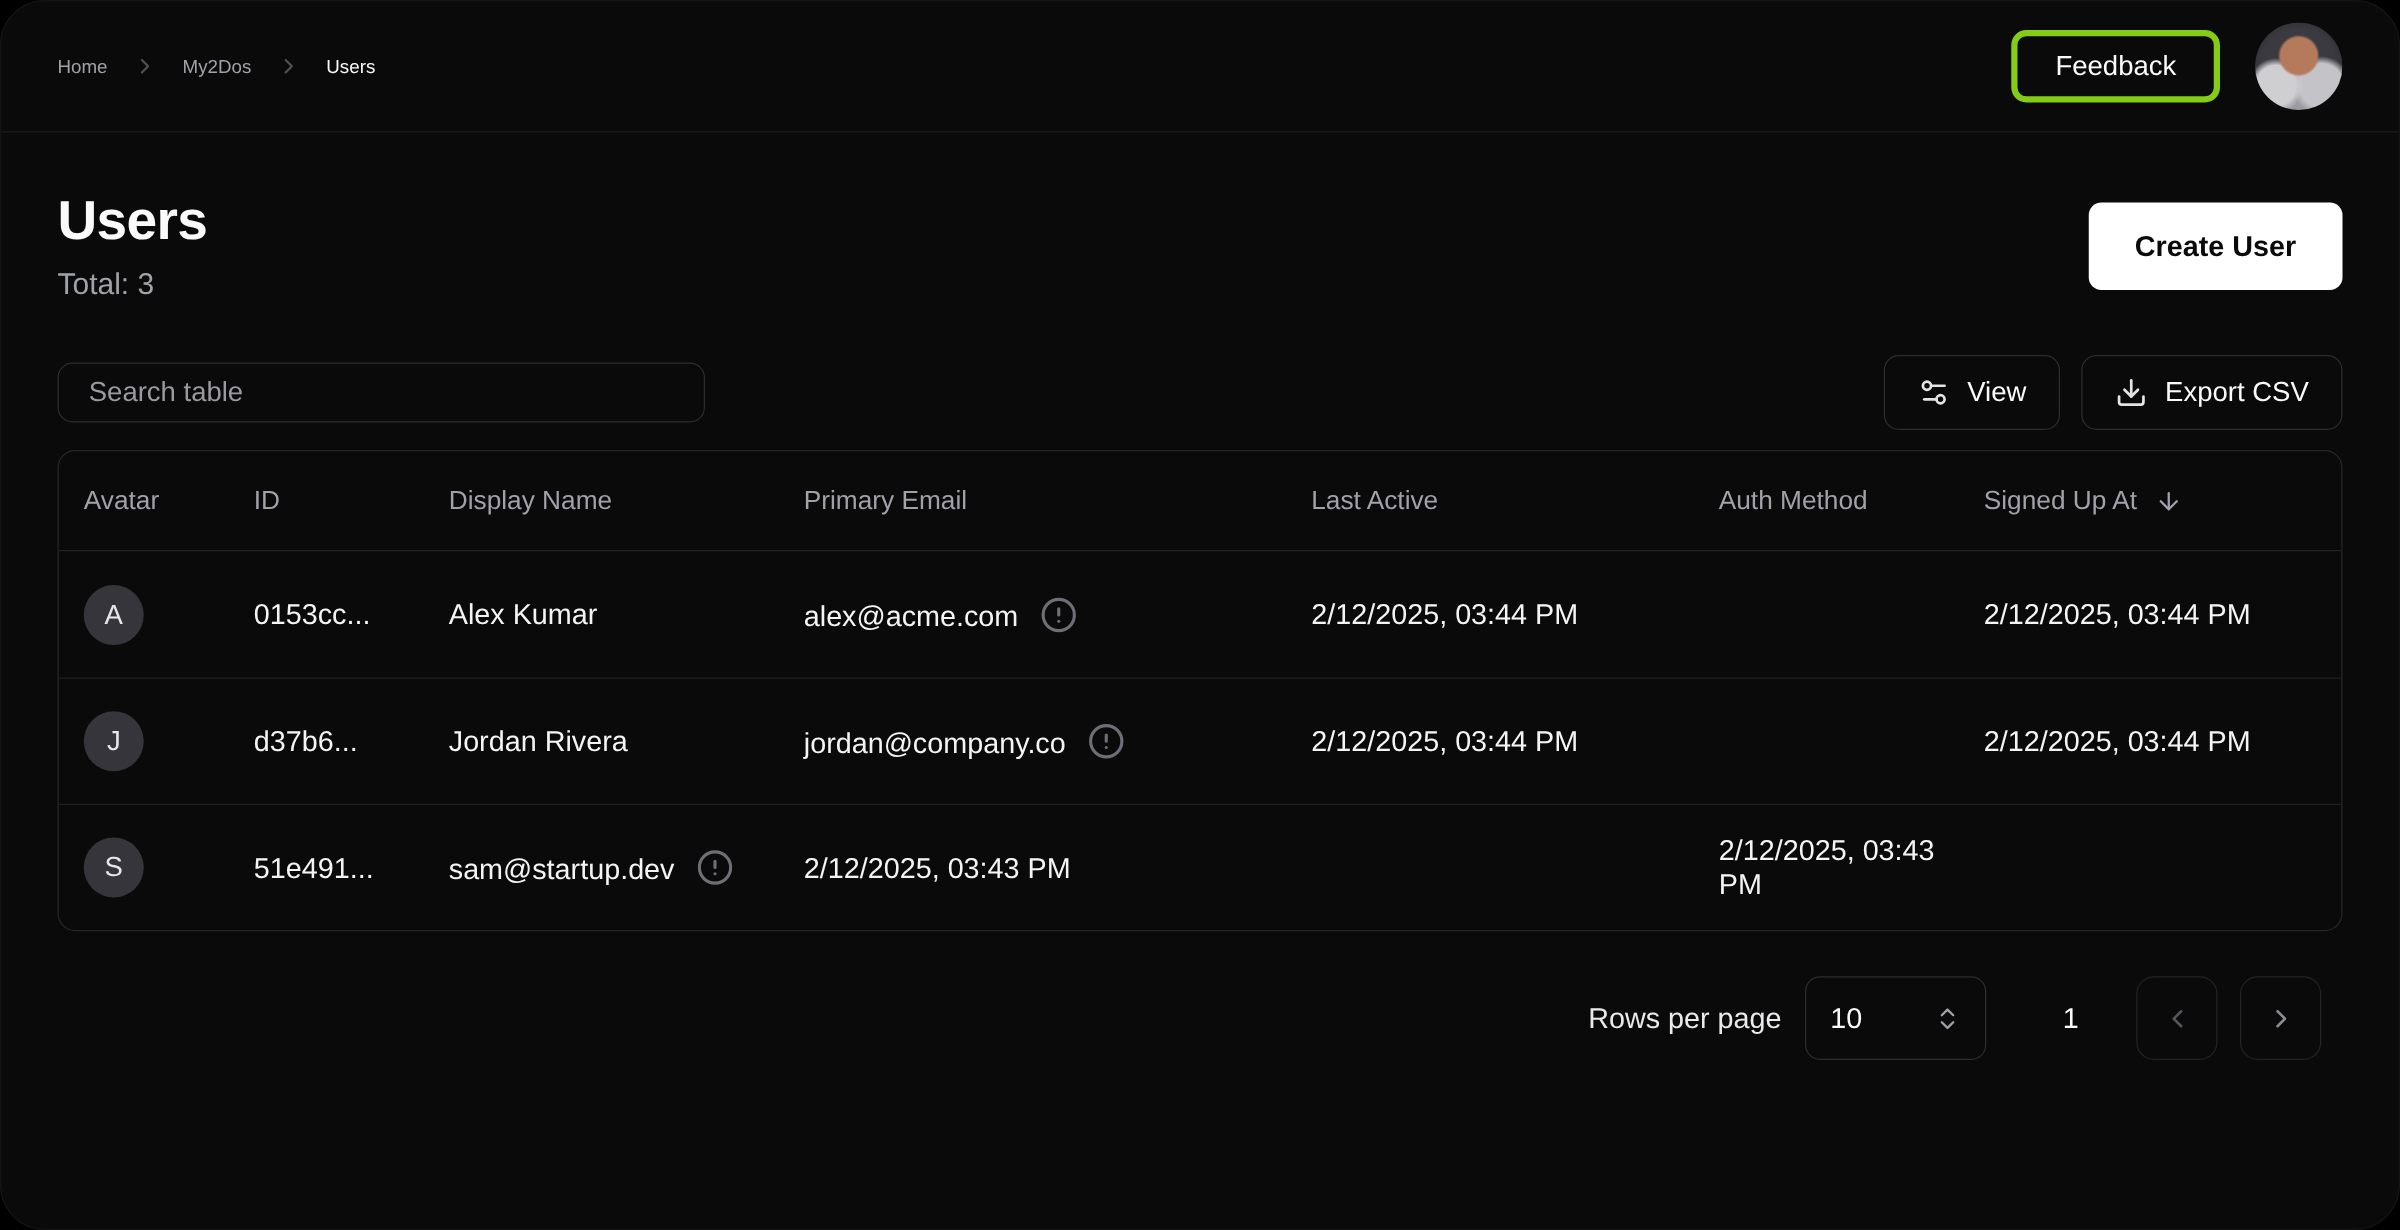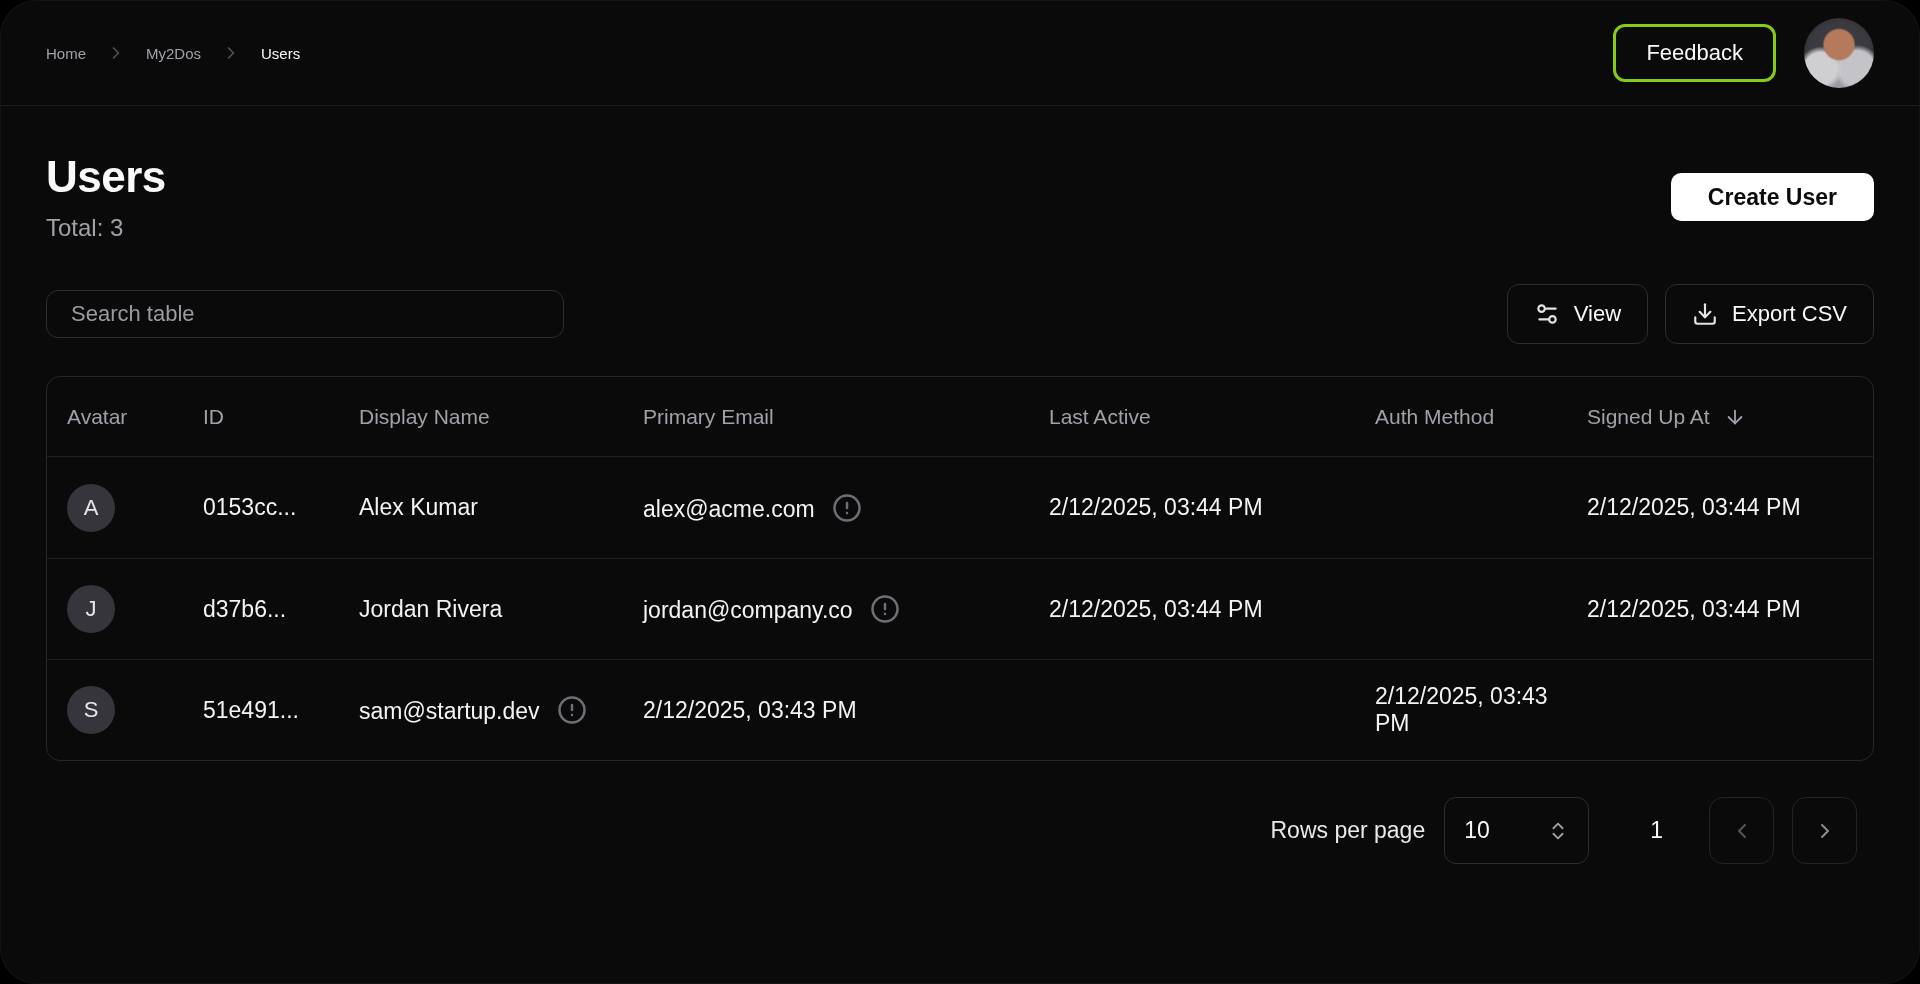--- a/index.html
+++ b/index.html
@@ -21,21 +21,21 @@
     display:flex; align-items:center;
     padding:0 45px;
     border-bottom:1px solid #1e1e22;
   }
   .breadcrumb { display:flex; align-items:center; gap:20px; font-size:15px; }
   .crumb { color:#a1a1aa; cursor:pointer; }
   .crumb.current { color:#fafafa; }
   .crumb-sep { display:flex; align-items:center; color:#52525b; }
   .topnav-right { margin-left:auto; display:flex; align-items:center; gap:28px; }
   .feedback-btn {
-    background:transparent; border:3px solid #84cc16; border-radius:12px;
+    background:transparent; border:5px solid #84cc16; border-radius:12px;
     color:#fafafa; font-size:22px; font-family:inherit;
     padding:0 30px; height:58px; cursor:pointer;
   }
   .profile-avatar {
     width:70px; height:70px; border-radius:50%; cursor:pointer;
     background:
       radial-gradient(circle at 50% 38%, #b57a5c 0 26%, rgba(181,122,92,0) 30%),
       radial-gradient(circle at 24% 72%, #cfcfd2 0 22%, rgba(207,207,210,0) 30%),
       radial-gradient(circle at 76% 72%, #c4c4c8 0 24%, rgba(196,196,200,0) 32%),
       radial-gradient(circle at 50% 88%, #9a9aa0 0 30%, rgba(154,154,160,0) 40%),
@@ -43,21 +43,21 @@
   }
 
   
   .main { padding:46px 45px 0 45px; flex:1; }
 
   .title-row { display:flex; align-items:center; justify-content:space-between; }
   .page-title { font-size:44px; font-weight:700; letter-spacing:-0.5px; }
   .page-subtitle { margin-top:12px; font-size:24px; color:#a1a1aa; }
   .create-user-btn {
     background:#ffffff; color:#0a0a0a; border:none; border-radius:10px;
-    height:48px; padding:0 37px; font-size:23px; font-weight:600;
+    height:70px; padding:0 37px; font-size:23px; font-weight:600;
     font-family:inherit; cursor:pointer; align-self:center;
   }
 
   .toolbar { margin-top:42px; display:flex; align-items:center; justify-content:space-between; }
   .search-input {
     width:518px; height:48px; background:transparent;
     border:1px solid #2c2c31; border-radius:12px;
     color:#fafafa; font-size:22px; font-family:inherit;
     padding:0 24px; outline:none;
   }
@@ -66,21 +66,21 @@
   .ghost-btn {
     display:flex; align-items:center; gap:14px;
     background:transparent; border:1px solid #2c2c31; border-radius:12px;
     height:60px; padding:0 26px;
     color:#fafafa; font-size:22px; font-weight:500; font-family:inherit; cursor:pointer;
   }
   .ghost-btn svg { stroke:#e4e4e7; }
 
   
   .table {
-    margin-top:32px;
+    margin-top:16px;
     border:1px solid #27272b; border-radius:14px;
     overflow:hidden;
   }
   .t-grid {
     display:grid;
     grid-template-columns:136px 156px 284px 406px 326px 212px 1fr;
     align-items:center;
     padding:0 20px;
   }
   .t-head { height:80px; border-bottom:1px solid #222226; }

